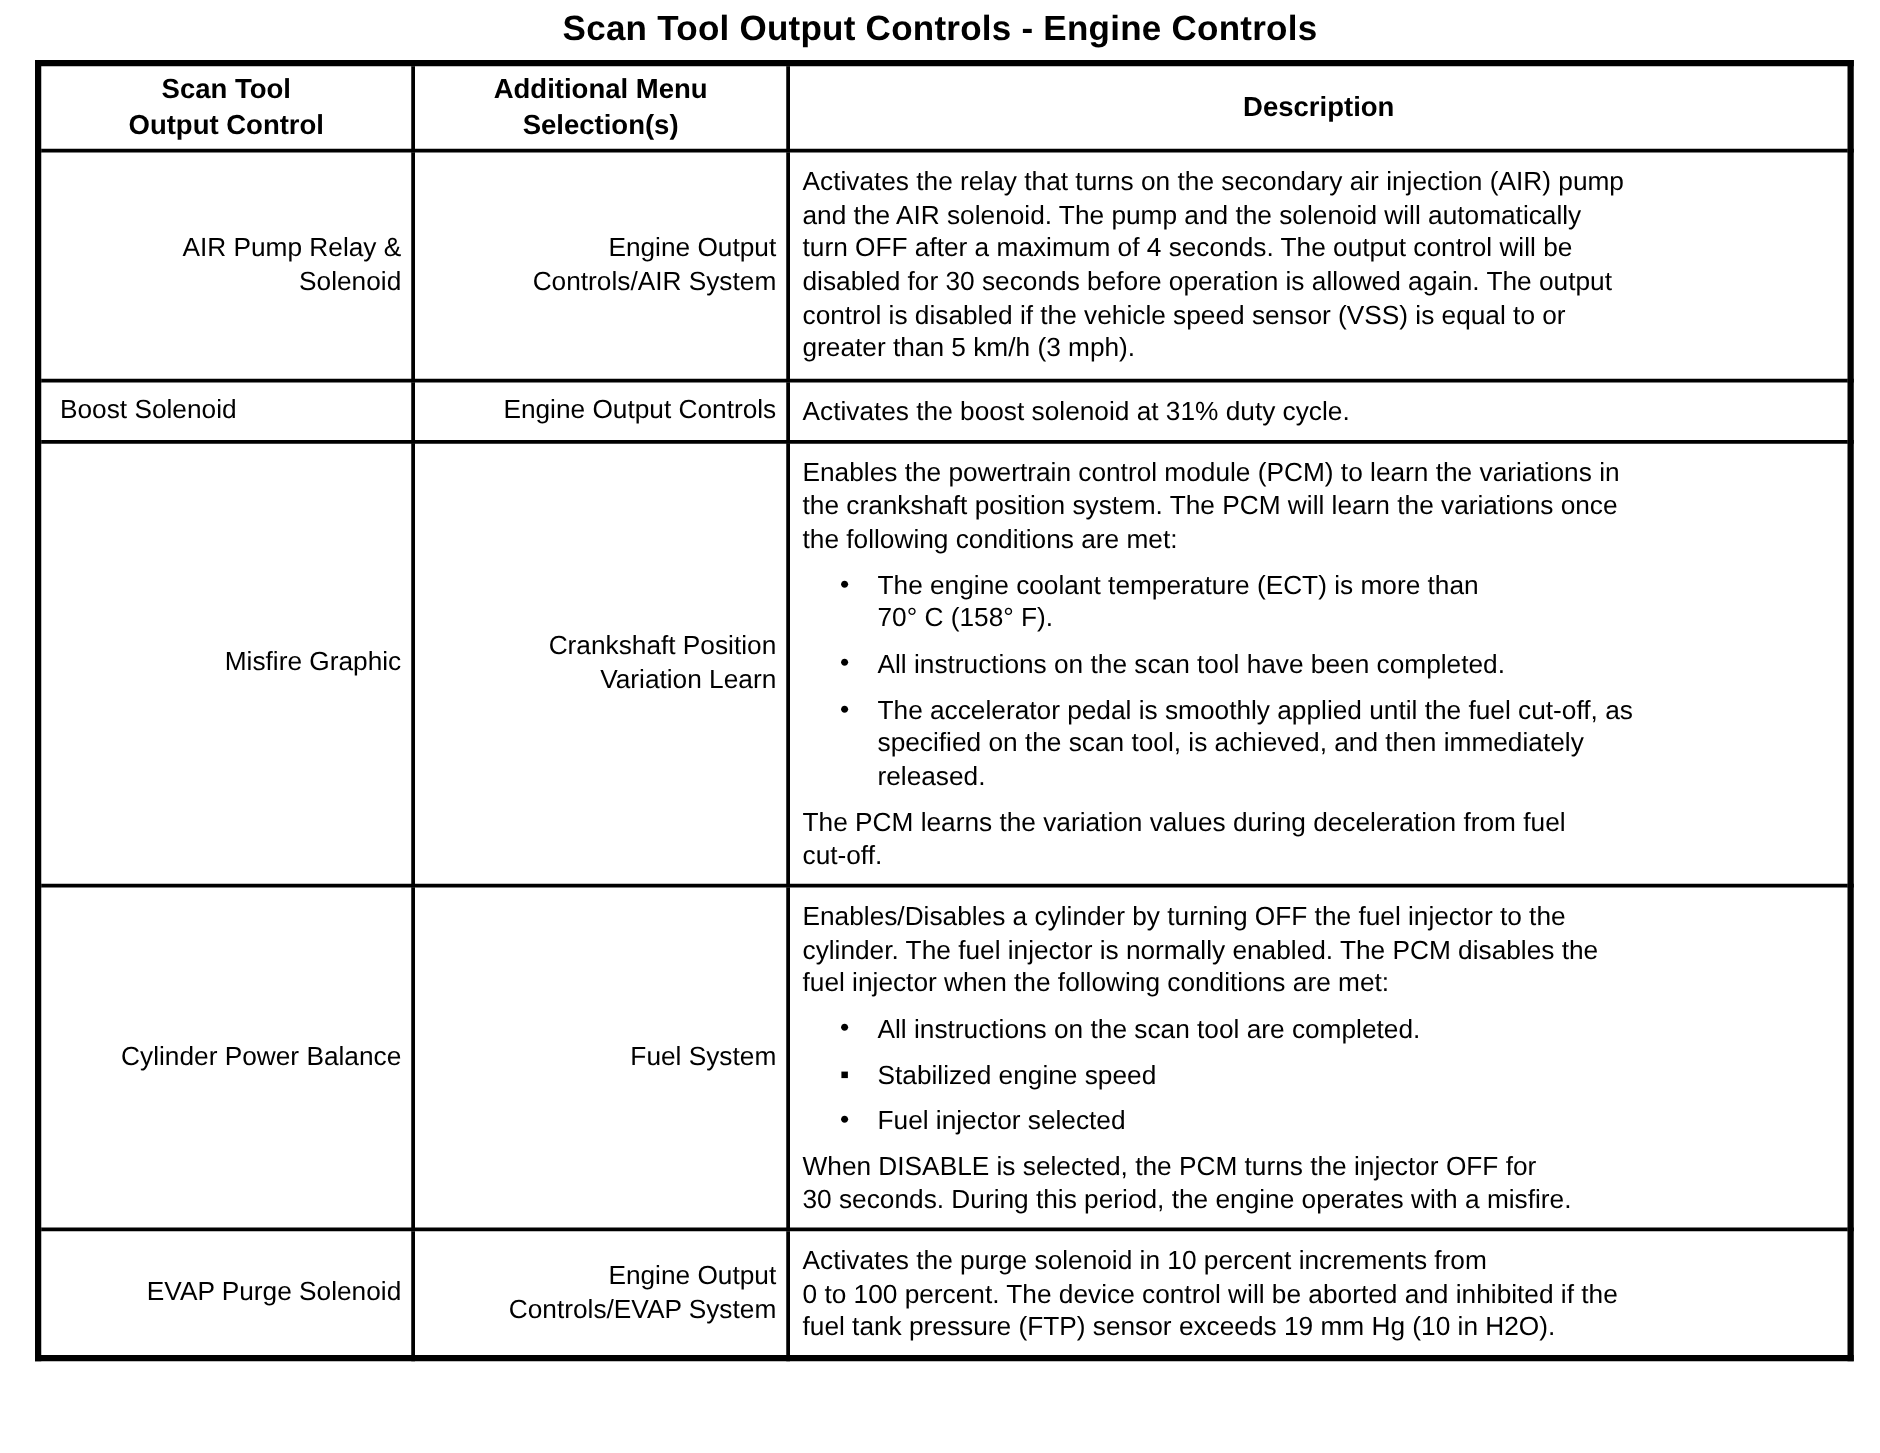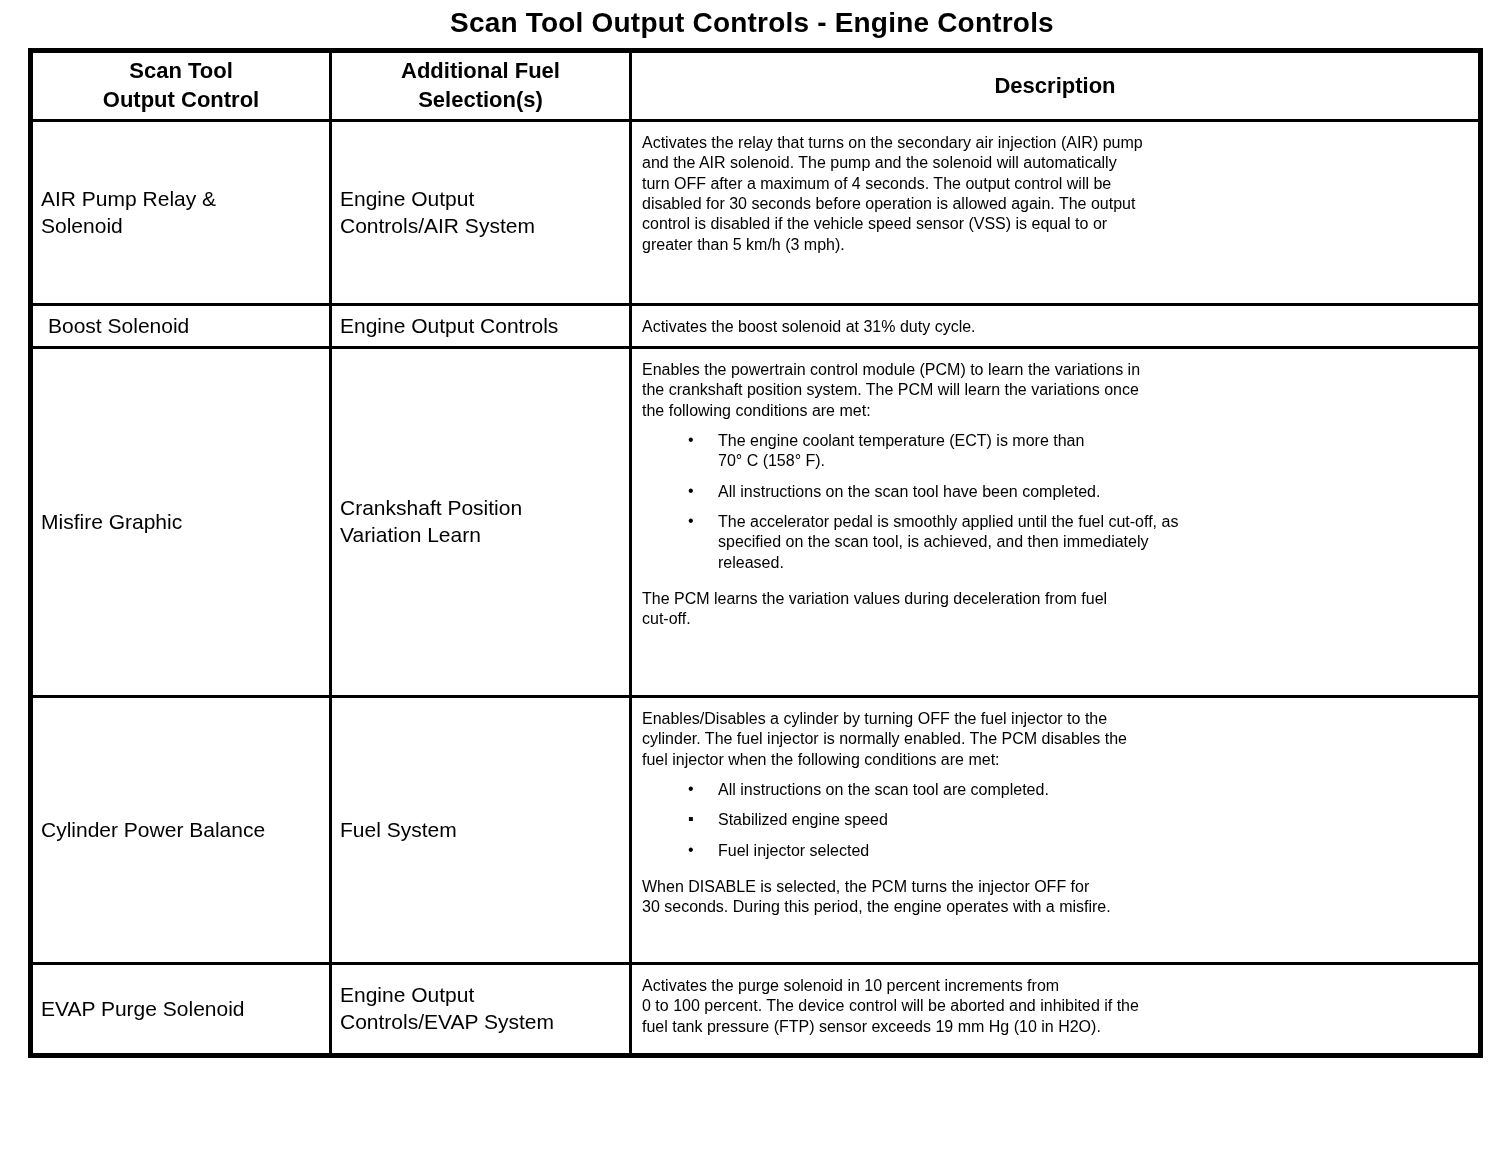--- a/index.html
+++ b/index.html
@@ -49,45 +49,45 @@
     font-size: 22px;
     font-weight: 700;
     text-align: center;
     vertical-align: middle;
     white-space: pre-line;
     line-height: 1.3;
     padding: 4px 6px;
   }
   td.cell-control, td.cell-menu {
     font-size: 21px;
-    text-align: left;
+    text-align: right;
     vertical-align: middle;
     white-space: pre-line;
     line-height: 1.28;
     padding: 4px 8px;
   }
   td.cell-control.align-left {
     text-align: left;
     padding-left: 15px;
     margin-top: 28px;
   }
   td.cell-desc {
-    font-size: 16px;
+    font-size: 21px;
     vertical-align: top;
     line-height: 1.27;
     padding: 11px 16px 8px 10px;
   }
   .desc-p {
     white-space: pre-line;
     margin: 0;
   }
   .desc-block + .desc-block { margin-top: 10px; }
   ul.desc-bullets {
     list-style: none;
-    margin: 16px;
+    margin: 0;
     padding: 0 0 0 28px;
   }
   ul.desc-bullets li {
     position: relative;
     padding-left: 32px;
     white-space: pre-line;
   }
   ul.desc-bullets li + li { margin-top: 10px; }
   ul.desc-bullets li::before {
     content: attr(data-marker);
@@ -104,21 +104,21 @@
   <table class="sto-table">
     <colgroup>
       <col class="c1">
         <col class="c2">
         <col class="c3">
     </colgroup>
     <thead>
       <tr style="height:70px">
         <th>Scan Tool
 Output Control</th>
-        <th>Additional Fuel
+        <th>Additional Menu
 Selection(s)</th>
         <th>Description</th>
       </tr>
     </thead>
     <tbody id="rows">
         <tr style="height: 184px;">
           <td class="cell-control">AIR Pump Relay &amp;
 Solenoid</td>
           <td class="cell-menu">Engine Output
 Controls/AIR System</td>

